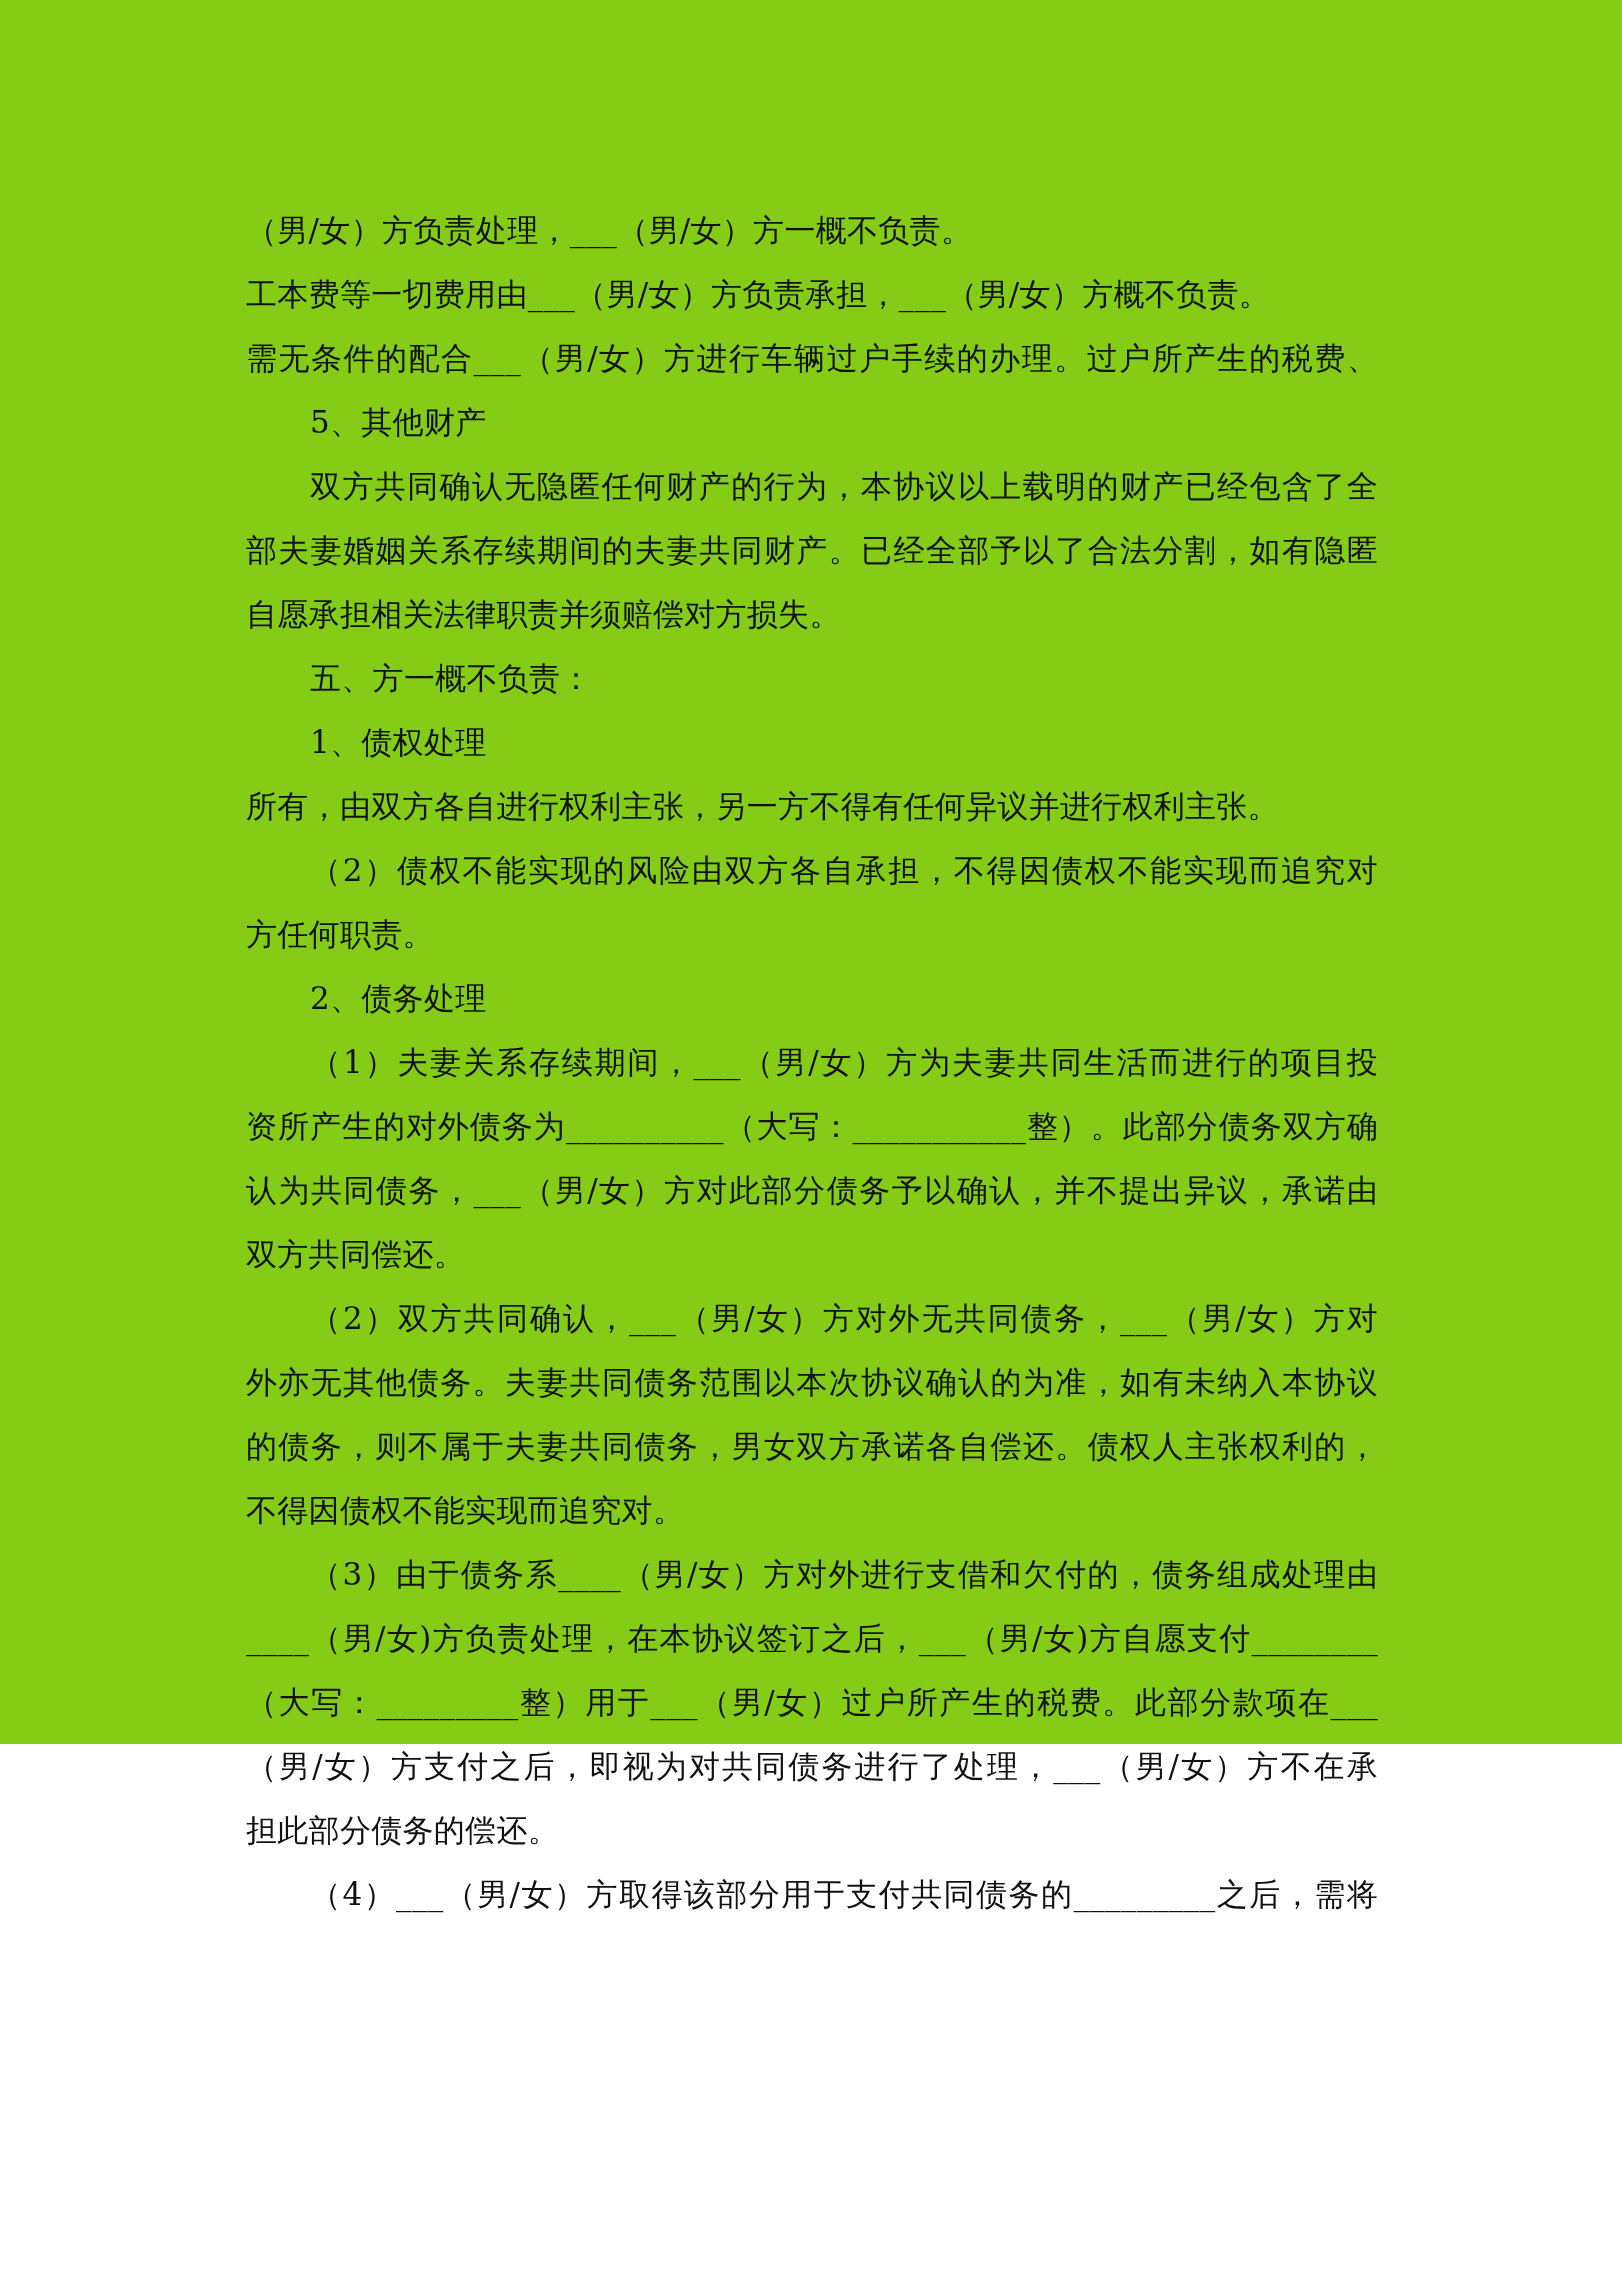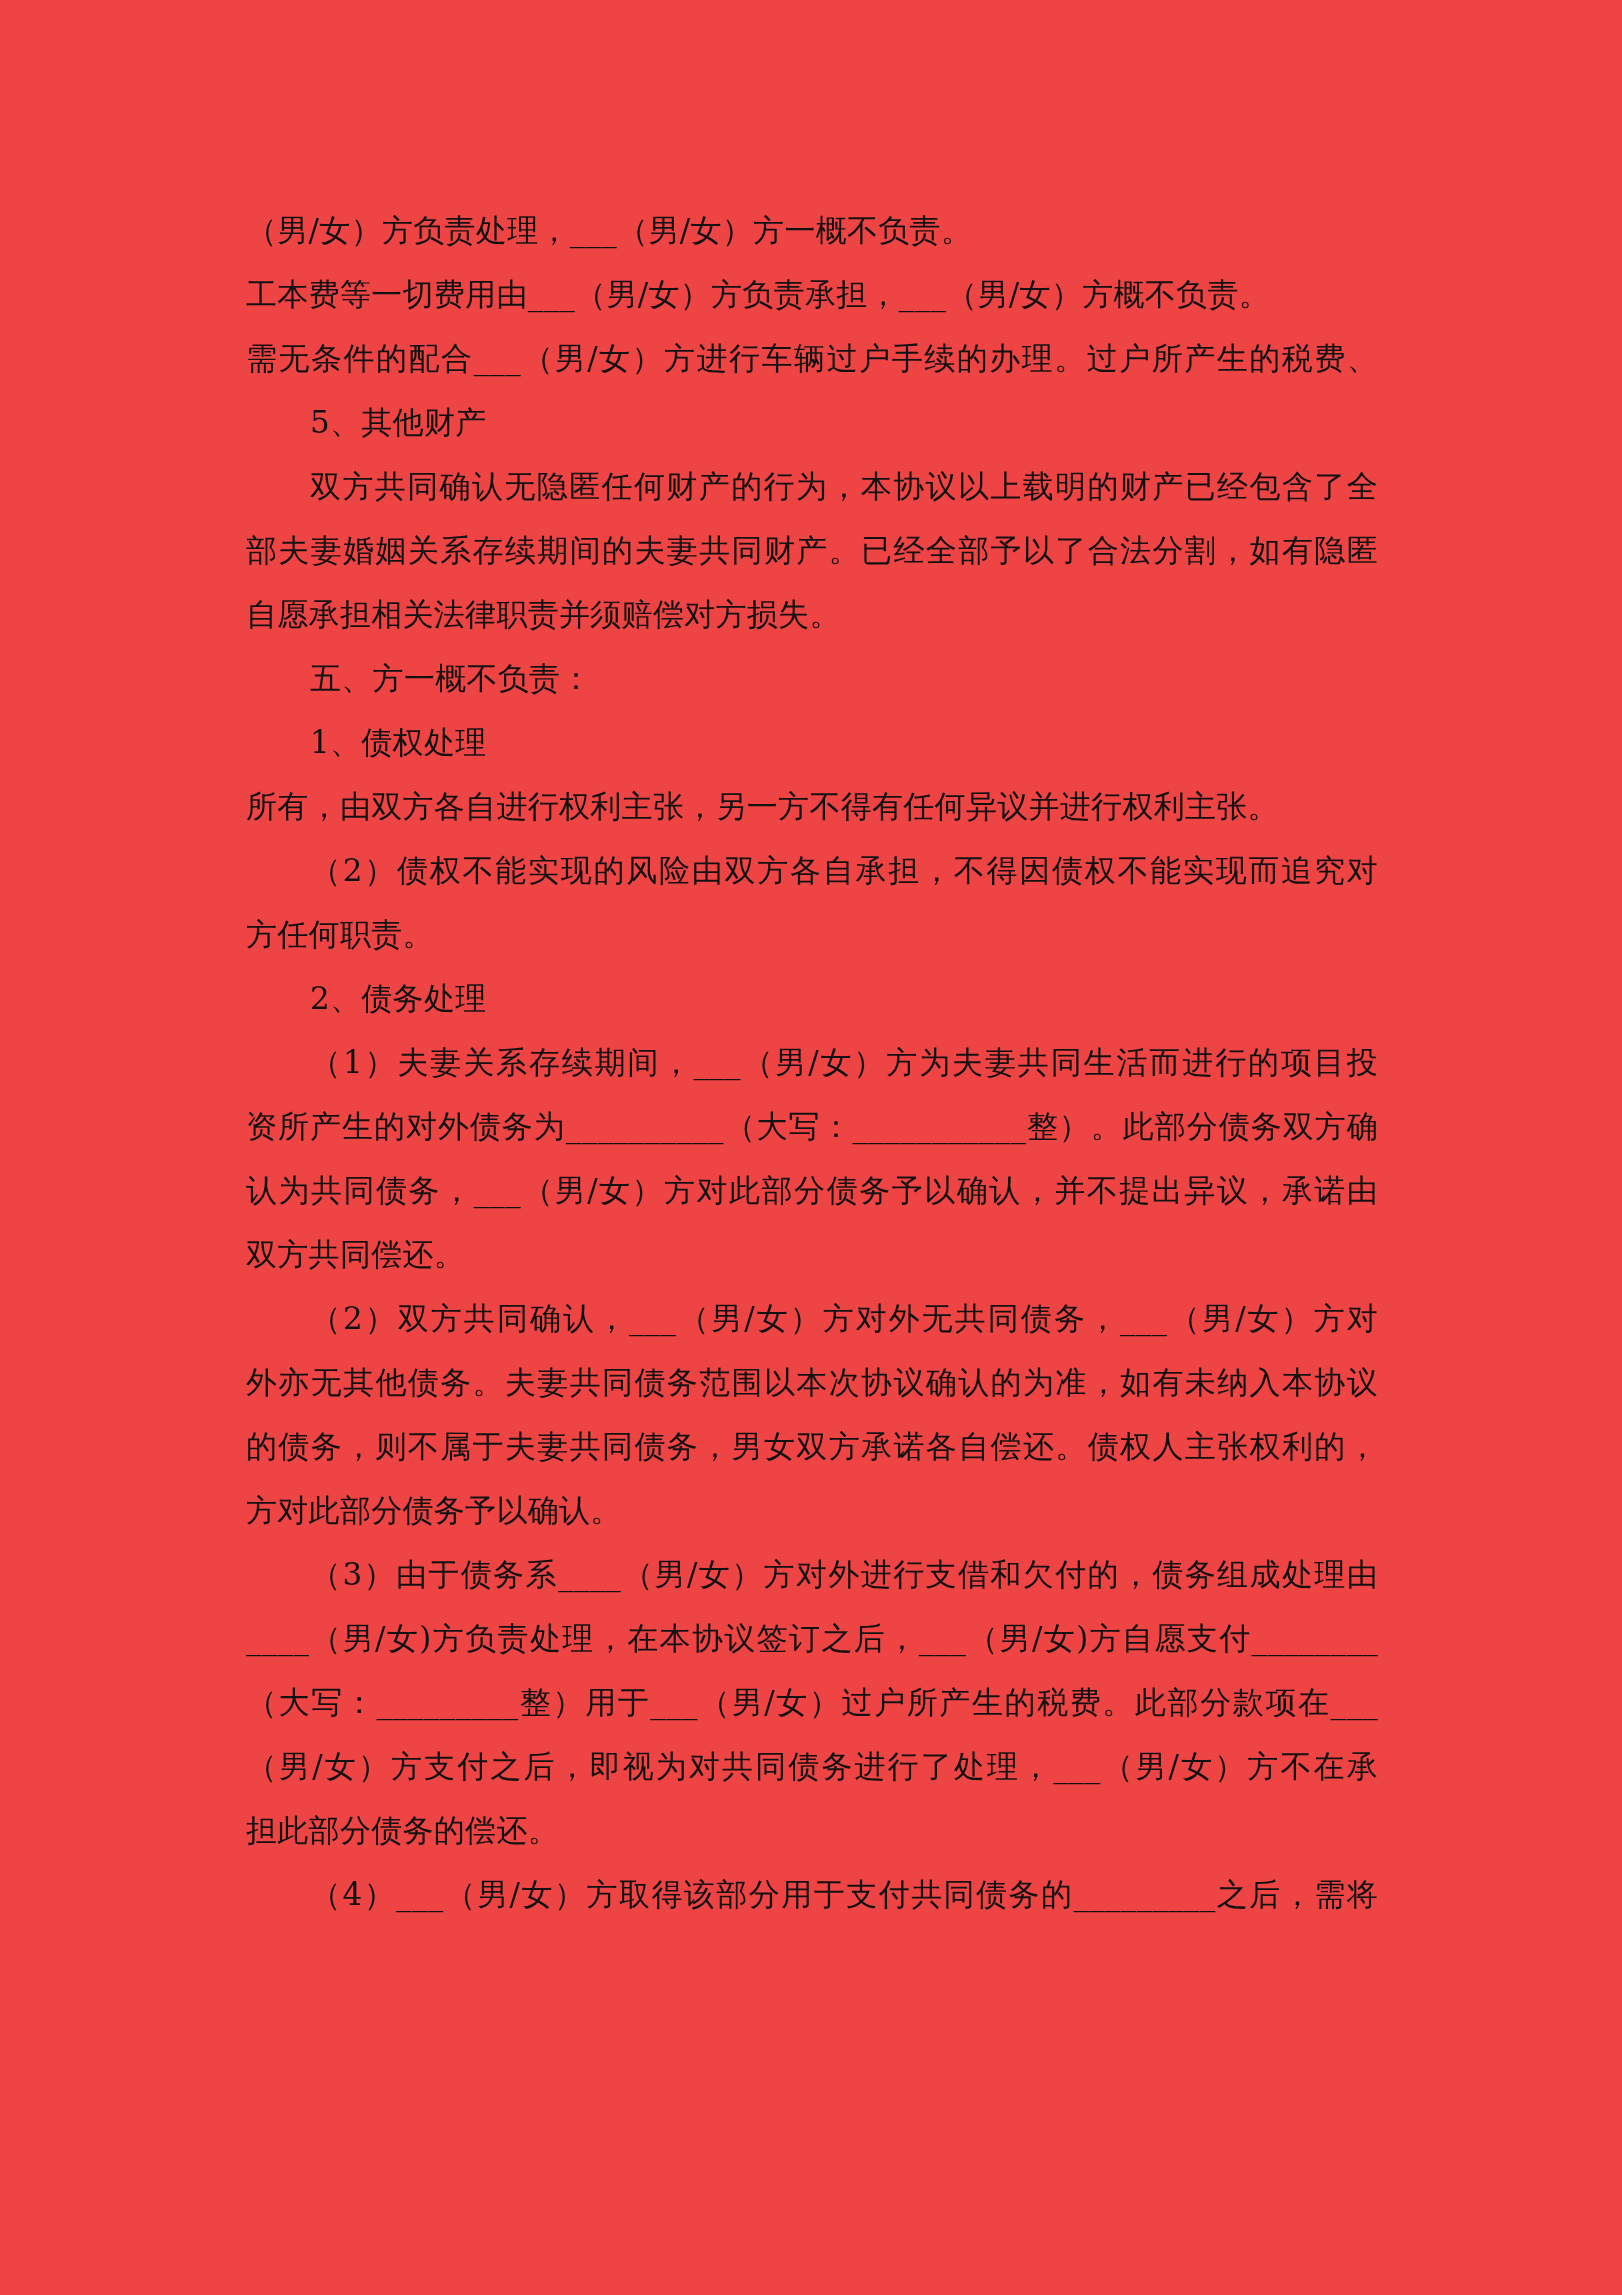--- a/index.html
+++ b/index.html
@@ -1,19 +1,19 @@
 <!DOCTYPE html>
 <html style="font-size:10.5px"><head>
 <meta charset="utf-8">
 <style>
   html, body { margin: 0; padding: 0; background: #ffffff; }
   body { width: 1623px; height: 2295px; position: relative; overflow: hidden; }
   .page {
-    position: absolute; left: 0; top: 0; width: 1623px; height: 2295px;
-    background: #ef4444;
+    position: absolute; left: 0; top: 0; width: 1623px; height: 1744px;
+    background: #84cc16;
   }
   .text-block {
     position: absolute; left: 246px; top: 204px; width: 1132px;
     font-family: "DejaVu Serif", "Liberation Serif", serif;
     font-size: 31px; color: #111111;
   }
   .line {
     height: 64px; line-height: 52px; white-space: nowrap;
     letter-spacing: 0.3px;
   }
@@ -38,21 +38,21 @@
     <div class="line indent just">（2）债权不能实现的风险由双方各自承担，不得因债权不能实现而追究对</div>
     <div class="line">方任何职责。</div>
     <div class="line indent">2、债务处理</div>
     <div class="line indent just">（1）夫妻关系存续期间，___（男/女）方为夫妻共同生活而进行的项目投</div>
     <div class="line just">资所产生的对外债务为__________（大写：___________整）。此部分债务双方确</div>
     <div class="line just">认为共同债务，___（男/女）方对此部分债务予以确认，并不提出异议，承诺由</div>
     <div class="line">双方共同偿还。</div>
     <div class="line indent just">（2）双方共同确认，___（男/女）方对外无共同债务，___（男/女）方对</div>
     <div class="line just">外亦无其他债务。夫妻共同债务范围以本次协议确认的为准，如有未纳入本协议</div>
     <div class="line just">的债务，则不属于夫妻共同债务，男女双方承诺各自偿还。债权人主张权利的，</div>
-    <div class="line">方对此部分债务予以确认。</div>
+    <div class="line">不得因债权不能实现而追究对。</div>
     <div class="line indent just">（3）由于债务系____（男/女）方对外进行支借和欠付的，债务组成处理由</div>
     <div class="line just">____（男/女)方负责处理，在本协议签订之后，___（男/女)方自愿支付________</div>
     <div class="line just">（大写：_________整）用于___（男/女）过户所产生的税费。此部分款项在___</div>
     <div class="line just">（男/女）方支付之后，即视为对共同债务进行了处理，___（男/女）方不在承</div>
     <div class="line">担此部分债务的偿还。</div>
     <div class="line indent just">（4）___（男/女）方取得该部分用于支付共同债务的_________之后，需将</div>
   </div>
 </div>
 
 

